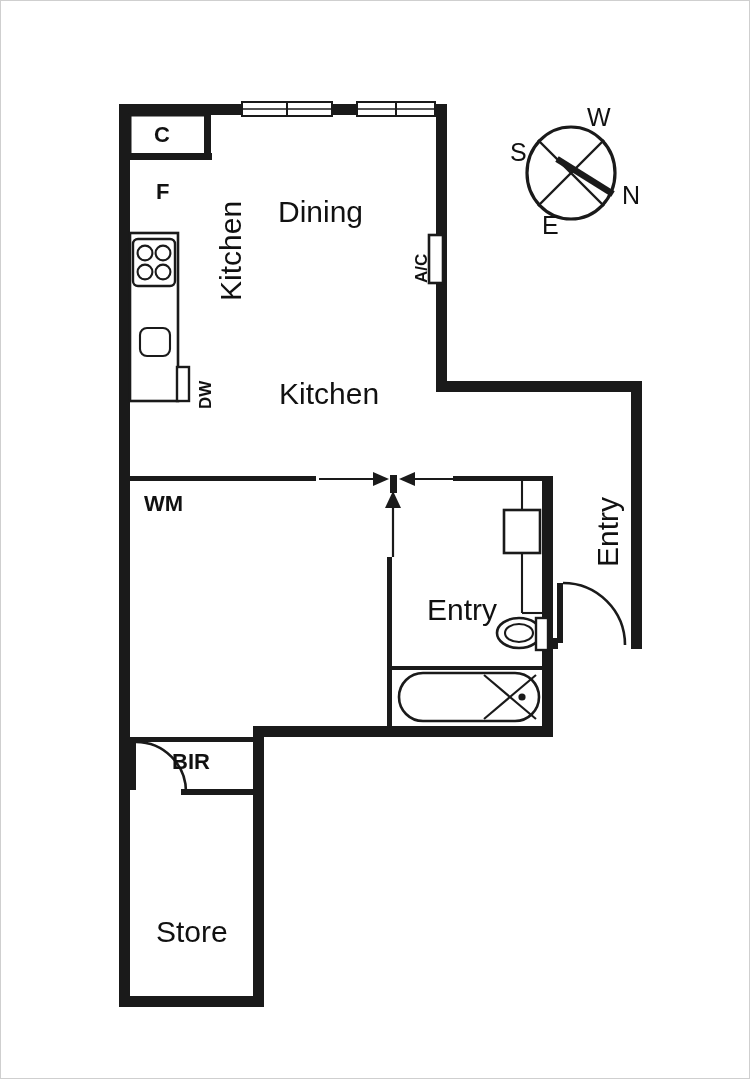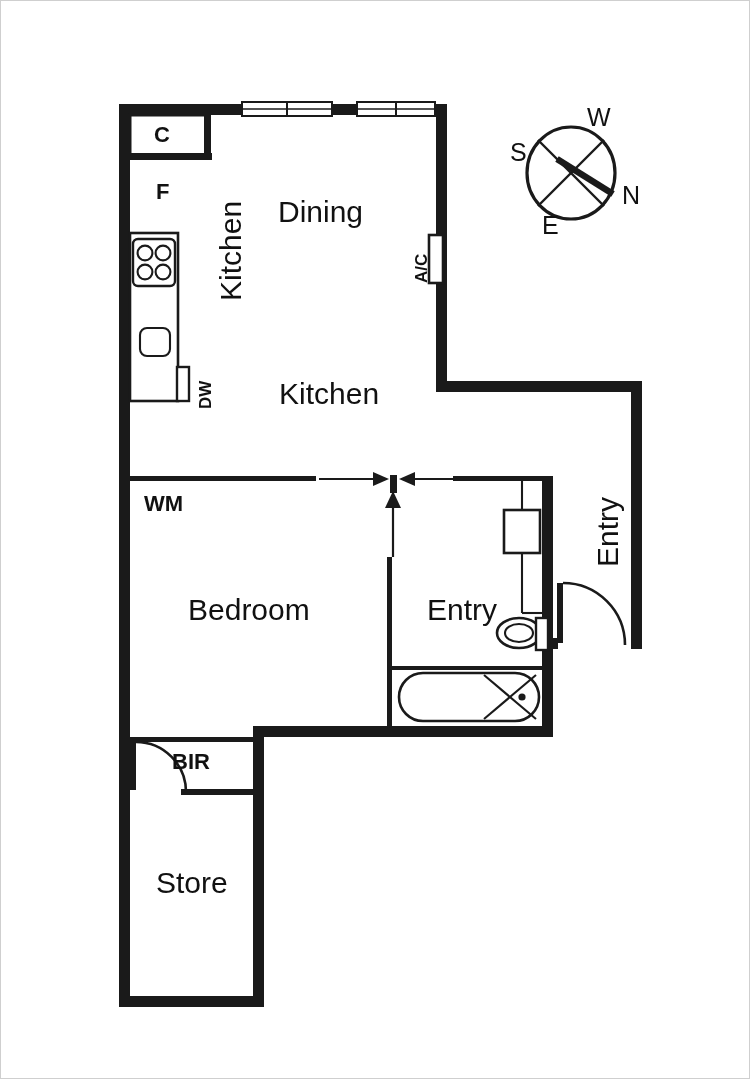--- a/index.html
+++ b/index.html
@@ -237,27 +237,26 @@
     </g>
 
   </svg>
 
   <div class="room-label lbl-room" style="left:277px; top:196px;">Dining</div>
 
   <div class="room-label lbl-room rot90" style="left:215px; top:300px;">Kitchen</div>
 
   <div class="room-label lbl-room" style="left:278px; top:378px;">Kitchen</div>
 
-  <div class="room-label lbl-room" style="left:187px; top:594px;">Bedroom</div>
 
   <div class="room-label lbl-room" style="left:426px; top:594px;">Entry</div>
 
   <div class="room-label lbl-room rot90" style="left:592px; top:566px;">Entry</div>
 
-  <div class="room-label lbl-room" style="left:155px; top:867px;text-align:right;">Store</div>
+  <div class="room-label lbl-room" style="left:155px; top:916px;text-align:right;">Store</div>
 
   <div class="room-label lbl-small" style="left:153px; top:123px;">C</div>
 
   <div class="room-label lbl-small" style="left:155px; top:180px;">F</div>
 
   <div class="room-label lbl-tiny rot90" style="left:196px; top:408px;">DW</div>
 
   <div class="room-label lbl-small" style="left:143px; top:456px;margin-top:36px;">WM</div>
 
   <div class="room-label lbl-tiny rot90" style="left:412px; top:282px;">A/C</div>

